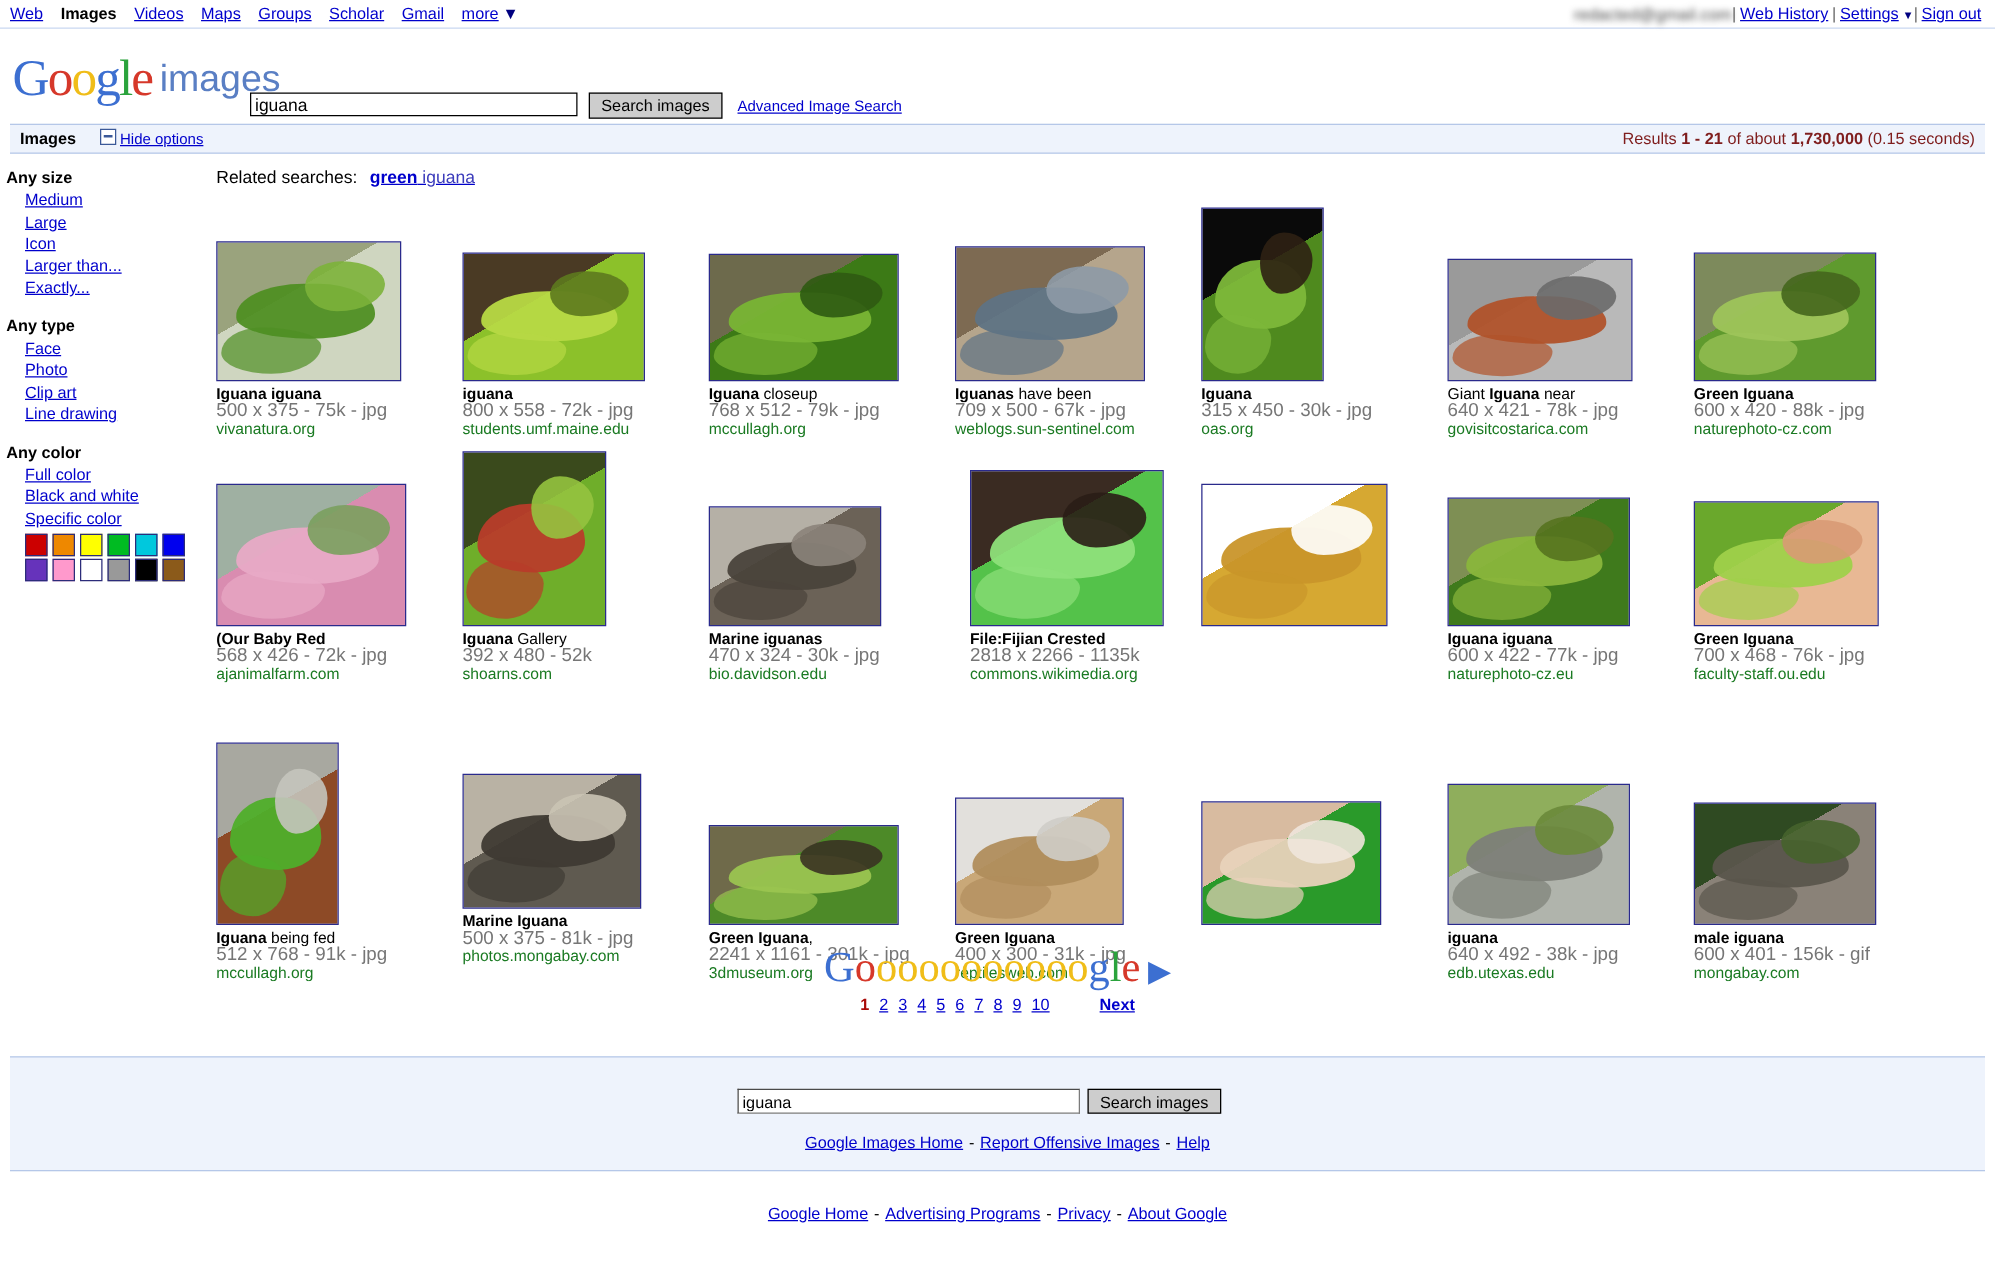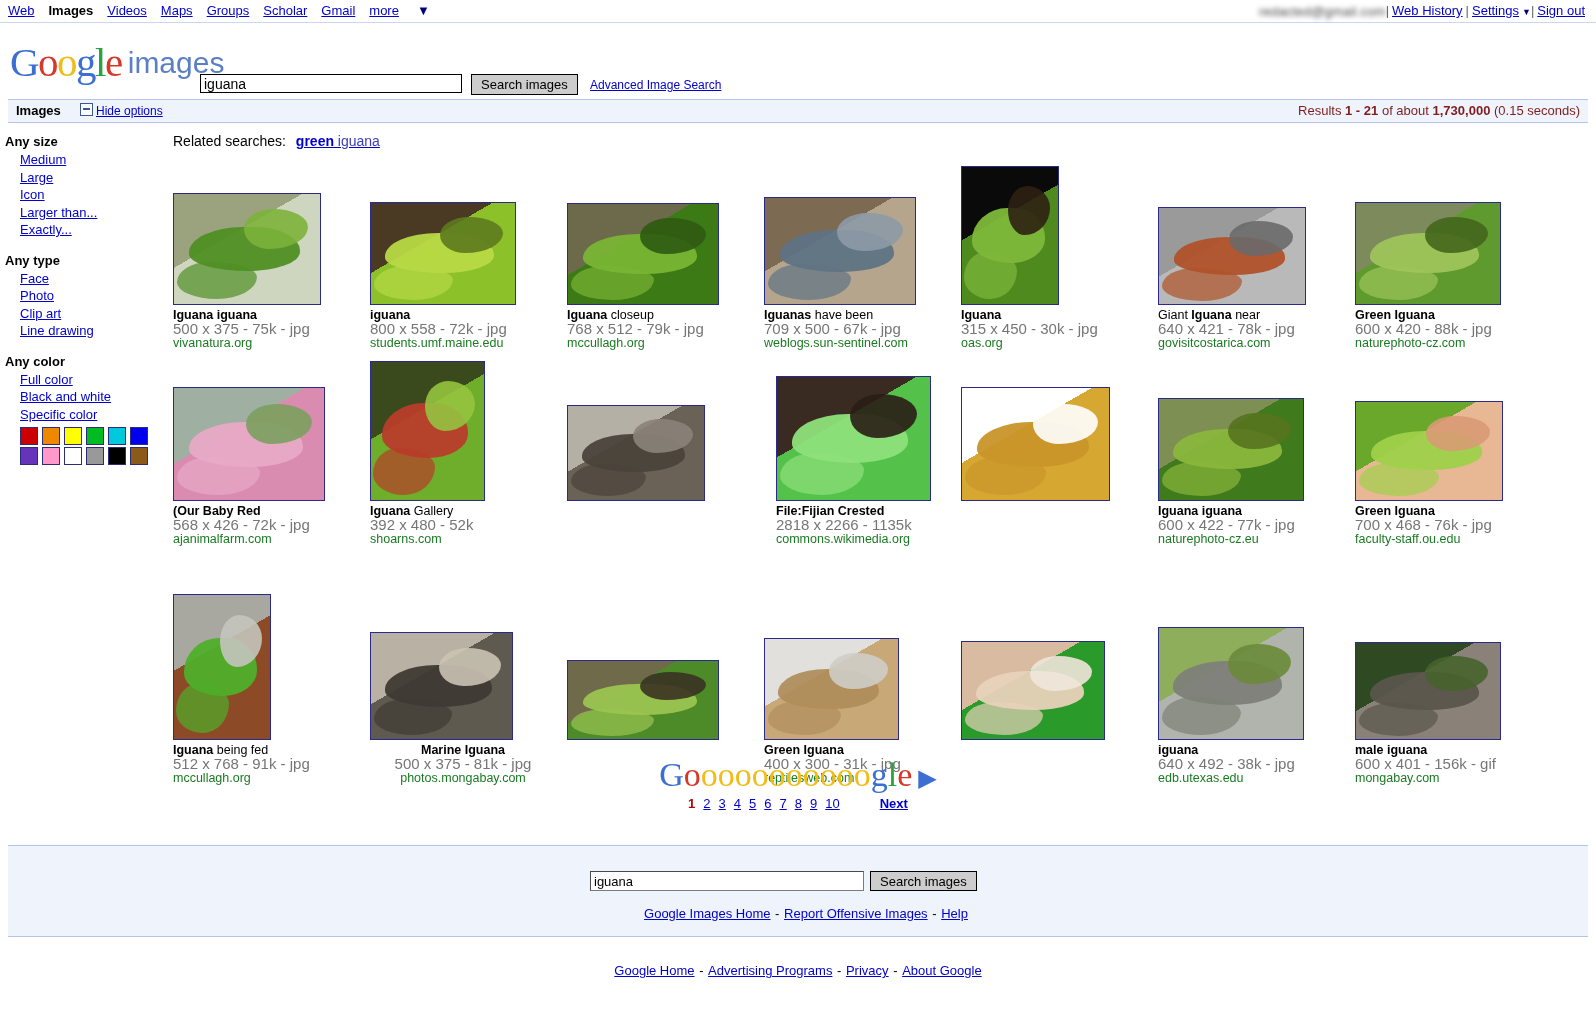--- a/index.html
+++ b/index.html
@@ -300,21 +300,21 @@
   
   .ph { position: absolute; }
 </style>
 </head>
 <body>
 
 <div id="page">
 
   <div class="topnav">
     <div class="topnav-left">
-      <a href="#">Web</a><span class="current">Images</span><a href="#">Videos</a><a href="#">Maps</a><a href="#">Groups</a><a href="#">Scholar</a><a href="#">Gmail</a><a href="#" style="margin-right:18px">more</a><span class="caret">▼</span>
+      <a href="#">Web</a><span class="current">Images</span><a href="#">Videos</a><a href="#">Maps</a><a href="#">Groups</a><a href="#">Scholar</a><a href="#">Gmail</a><a href="#" style="margin-right:3px">more</a><span class="caret">▼</span>
     </div>
     <div class="topnav-right">
       <span class="acct-blur">redacted@gmail.com</span><span class="sep">|</span><a href="#">Web History</a><span class="sep">|</span><a href="#">Settings</a><span class="caret">▼</span><span class="sep">|</span><a href="#">Sign out</a>
     </div>
   </div>
 
   <div class="header">
     <div class="logo">
       <span class="b">G</span><span class="r">o</span><span class="y">o</span><span class="b">g</span><span class="g">l</span><span class="r">e</span><span class="images">images</span>
     </div>
@@ -512,20 +512,25 @@
         </div>
       </div>
       <div class="cell" style="left: 394px; top: 196px;">
         <div class="thumb-wrap" style="height: 140px;">
           <a class="thumb" href="#" style="width: 136px; height: 94px; background: linear-gradient(150deg, rgb(181, 176, 166) 0%, rgb(181, 176, 166) 38%, rgb(107, 98, 87) 38%, rgb(107, 98, 87) 100%);">
             <span class="ph" style="left: 14px; top: 28px; width: 103px; height: 38px; background: rgb(74, 67, 59); border-radius: 50% 42% 48% 55% / 60% 55% 45% 40%; opacity: 0.95;"></span>
             <span class="ph" style="left: 65px; top: 13px; width: 60px; height: 34px; background: rgb(139, 131, 122); border-radius: 46% 54% 60% 40% / 50% 45% 55% 50%; opacity: 0.9;"></span>
             <span class="ph" style="left: 3px; top: 58px; width: 75px; height: 32px; background: rgb(74, 67, 59); border-radius: 40% 60% 50% 50% / 55% 40% 60% 45%; opacity: 0.7;"></span>
           </a>
         </div>
+        <div class="cap">
+          <div class="cap-title"><b>Marine iguanas</b></div>
+          <div class="cap-dims">470 x 324 - 30k - jpg</div>
+          <div class="cap-site">bio.davidson.edu</div>
+        </div>
       </div>
       <div class="cell" style="left: 591px; top: 196px; padding-left: 12px;">
         <div class="thumb-wrap" style="height: 140px;">
           <a class="thumb" href="#" style="width: 153px; height: 123px; background: linear-gradient(150deg, rgb(58, 43, 34) 0%, rgb(58, 43, 34) 38%, rgb(84, 194, 74) 38%, rgb(84, 194, 74) 100%);">
             <span class="ph" style="left: 15px; top: 37px; width: 116px; height: 49px; background: rgb(142, 224, 122); border-radius: 50% 42% 48% 55% / 60% 55% 45% 40%; opacity: 0.95;"></span>
             <span class="ph" style="left: 73px; top: 17px; width: 67px; height: 44px; background: rgb(42, 29, 22); border-radius: 46% 54% 60% 40% / 50% 45% 55% 50%; opacity: 0.9;"></span>
             <span class="ph" style="left: 3px; top: 76px; width: 84px; height: 42px; background: rgb(142, 224, 122); border-radius: 40% 60% 50% 50% / 55% 40% 60% 45%; opacity: 0.7;"></span>
           </a>
         </div>
         <div class="cap">
@@ -578,21 +583,21 @@
             <span class="ph" style="left: 46px; top: 20px; width: 42px; height: 52px; background: rgb(196, 196, 188); border-radius: 46% 54% 60% 40% / 50% 45% 55% 50%; opacity: 0.9;"></span>
             <span class="ph" style="left: 2px; top: 89px; width: 53px; height: 49px; background: rgb(79, 174, 42); border-radius: 40% 60% 50% 50% / 55% 40% 60% 45%; opacity: 0.7;"></span>
           </a>
         </div>
         <div class="cap">
           <div class="cap-title"><b>Iguana</b><span> being fed</span></div>
           <div class="cap-dims">512 x 768 - 91k - jpg</div>
           <div class="cap-site">mccullagh.org</div>
         </div>
       </div>
-      <div class="cell" style="left: 197px; top: 415px; text-align: center;">
+      <div class="cell" style="left: 197px; top: 402px;">
         <div class="thumb-wrap" style="height: 160px;">
           <a class="thumb" href="#" style="width: 141px; height: 106px; background: linear-gradient(150deg, rgb(185, 178, 164) 0%, rgb(185, 178, 164) 38%, rgb(95, 90, 80) 38%, rgb(95, 90, 80) 100%);">
             <span class="ph" style="left: 14px; top: 32px; width: 107px; height: 42px; background: rgb(62, 58, 51); border-radius: 50% 42% 48% 55% / 60% 55% 45% 40%; opacity: 0.95;"></span>
             <span class="ph" style="left: 68px; top: 15px; width: 62px; height: 38px; background: rgb(202, 195, 180); border-radius: 46% 54% 60% 40% / 50% 45% 55% 50%; opacity: 0.9;"></span>
             <span class="ph" style="left: 3px; top: 66px; width: 78px; height: 36px; background: rgb(62, 58, 51); border-radius: 40% 60% 50% 50% / 55% 40% 60% 45%; opacity: 0.7;"></span>
           </a>
         </div>
         <div class="cap">
           <div class="cap-title"><b>Marine Iguana</b></div>
           <div class="cap-dims">500 x 375 - 81k - jpg</div>
@@ -600,20 +605,25 @@
         </div>
       </div>
       <div class="cell" style="left: 394px; top: 415px;">
         <div class="thumb-wrap" style="height: 160px;">
           <a class="thumb" href="#" style="width: 150px; height: 78px; background: linear-gradient(150deg, rgb(111, 106, 74) 0%, rgb(111, 106, 74) 38%, rgb(77, 138, 40) 38%, rgb(77, 138, 40) 100%);">
             <span class="ph" style="left: 15px; top: 23px; width: 114px; height: 31px; background: rgb(154, 196, 80); border-radius: 50% 42% 48% 55% / 60% 55% 45% 40%; opacity: 0.95;"></span>
             <span class="ph" style="left: 72px; top: 11px; width: 66px; height: 28px; background: rgb(58, 50, 34); border-radius: 46% 54% 60% 40% / 50% 45% 55% 50%; opacity: 0.9;"></span>
             <span class="ph" style="left: 3px; top: 48px; width: 83px; height: 27px; background: rgb(154, 196, 80); border-radius: 40% 60% 50% 50% / 55% 40% 60% 45%; opacity: 0.7;"></span>
           </a>
         </div>
+        <div class="cap">
+          <div class="cap-title"><b>Green Iguana</b><span>,</span></div>
+          <div class="cap-dims">2241 x 1161 - 301k - jpg</div>
+          <div class="cap-site">3dmuseum.org</div>
+        </div>
       </div>
       <div class="cell" style="left: 591px; top: 415px;">
         <div class="thumb-wrap" style="height: 160px;">
           <a class="thumb" href="#" style="width: 133px; height: 100px; background: linear-gradient(150deg, rgb(226, 224, 220) 0%, rgb(226, 224, 220) 38%, rgb(201, 168, 120) 38%, rgb(201, 168, 120) 100%);">
             <span class="ph" style="left: 13px; top: 30px; width: 101px; height: 40px; background: rgb(176, 141, 92); border-radius: 50% 42% 48% 55% / 60% 55% 45% 40%; opacity: 0.95;"></span>
             <span class="ph" style="left: 64px; top: 14px; width: 59px; height: 36px; background: rgb(207, 205, 200); border-radius: 46% 54% 60% 40% / 50% 45% 55% 50%; opacity: 0.9;"></span>
             <span class="ph" style="left: 3px; top: 62px; width: 73px; height: 34px; background: rgb(176, 141, 92); border-radius: 40% 60% 50% 50% / 55% 40% 60% 45%; opacity: 0.7;"></span>
           </a>
         </div>
         <div class="cap">

